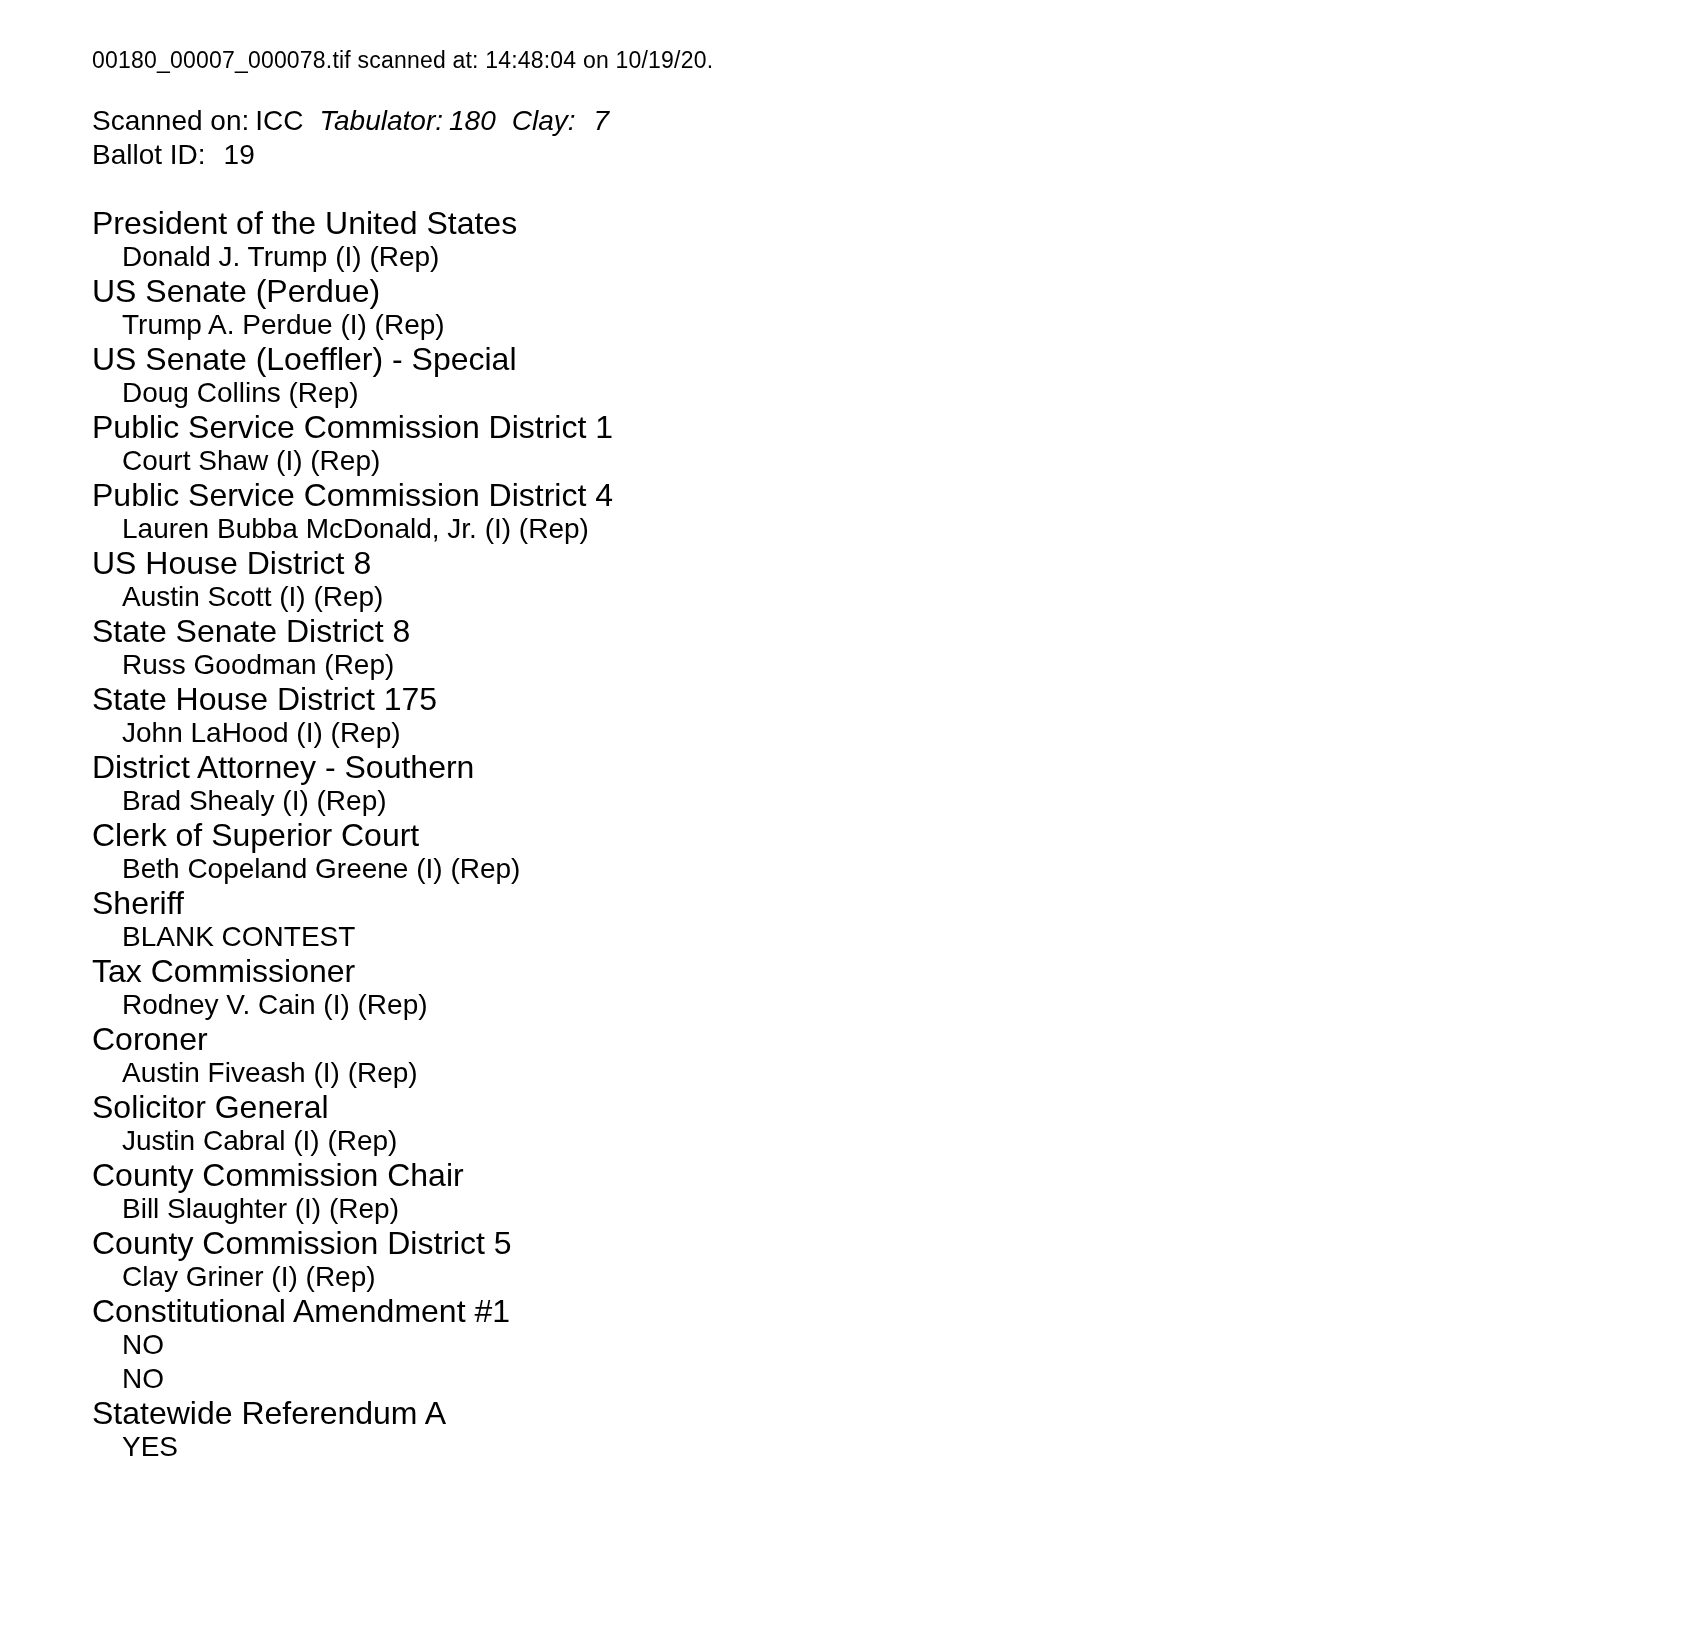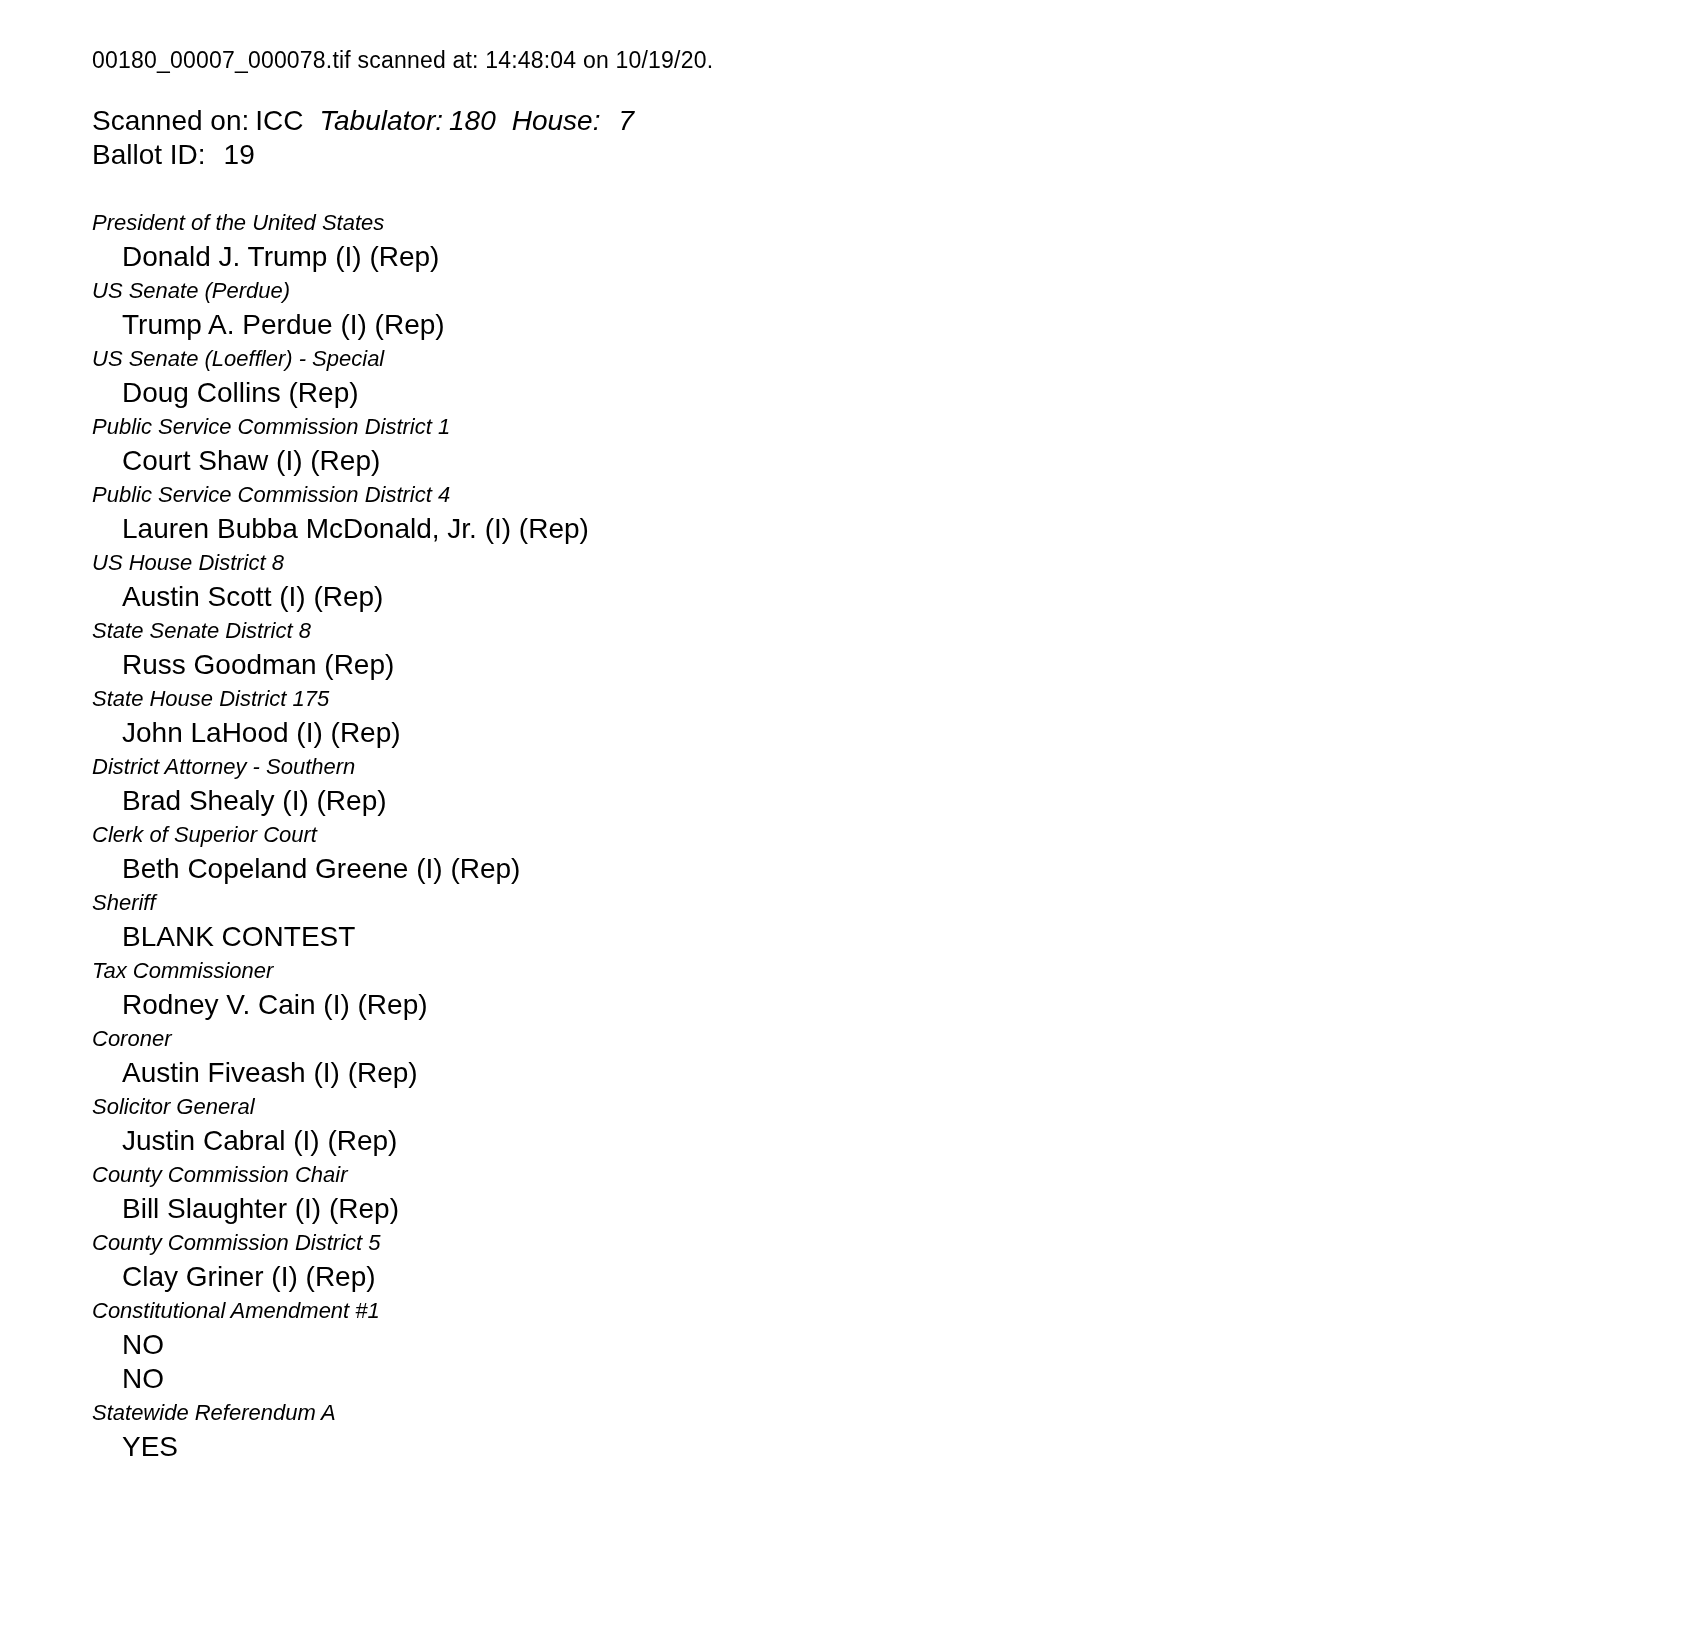--- a/index.html
+++ b/index.html
@@ -31,38 +31,37 @@
     line-height: 34px;
   }
   .field { white-space: nowrap; }
   .field + .field { margin-left: 16px; font-style: italic; }
   .val { margin-left: 6px; }
   .val-wide { margin-left: 18px; }
   .contest-list {
     margin-top: 34px;
   }
   .office {
-    font-size: 22px;
+    font-size: 32px;
     line-height: 34px;
-    font-style: italic;
   }
   .selection {
     font-size: 28px;
     line-height: 34px;
     padding-left: 30px;
   }
 </style>
 </head>
 <body>
 
 <div class="page">
 
   <div class="scan-line">00180_00007_000078.tif scanned at: 14:48:04 on 10/19/20.</div>
 
-  <div class="meta-line"><span class="field"><span>Scanned on:</span><span class="val">ICC</span></span><span class="field"><span>Tabulator:</span><span class="val">180</span></span><span class="field"><span>House:</span><span class="val val-wide">7</span></span></div>
+  <div class="meta-line"><span class="field"><span>Scanned on:</span><span class="val">ICC</span></span><span class="field"><span>Tabulator:</span><span class="val">180</span></span><span class="field"><span>Clay:</span><span class="val val-wide">7</span></span></div>
 
   <div class="meta-line"><span class="field"><span>Ballot ID:</span><span class="val val-wide">19</span></span></div>
 
   <div class="contest-list">
   <div class="contest">
     <div class="office">President of the United States</div>
     <div class="selection">Donald J. Trump (I) (Rep)</div>
   </div>
 
   <div class="contest">

